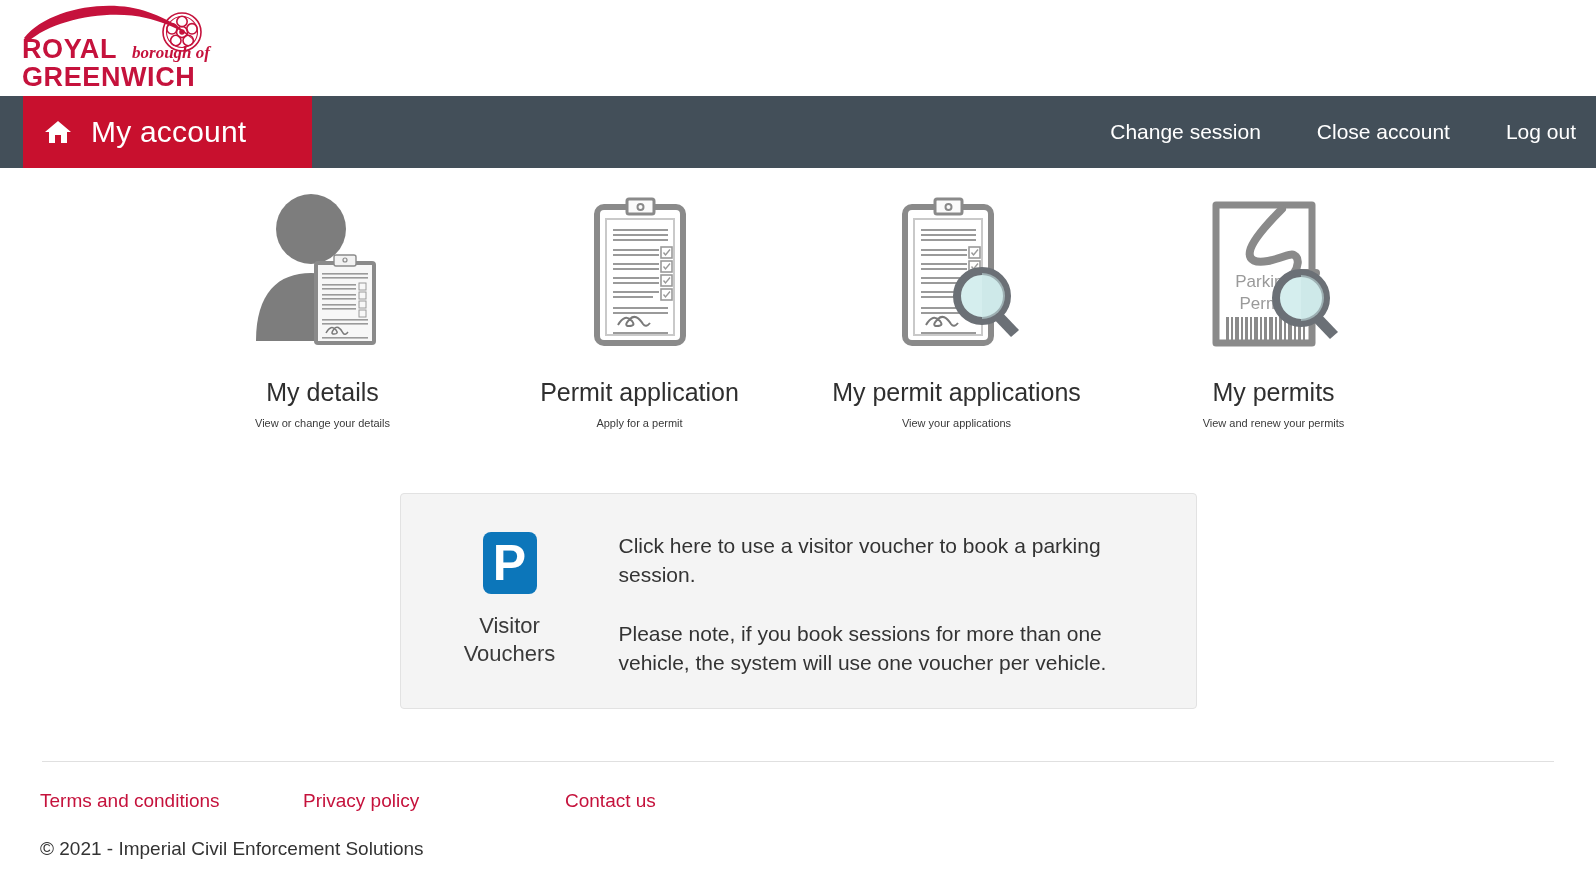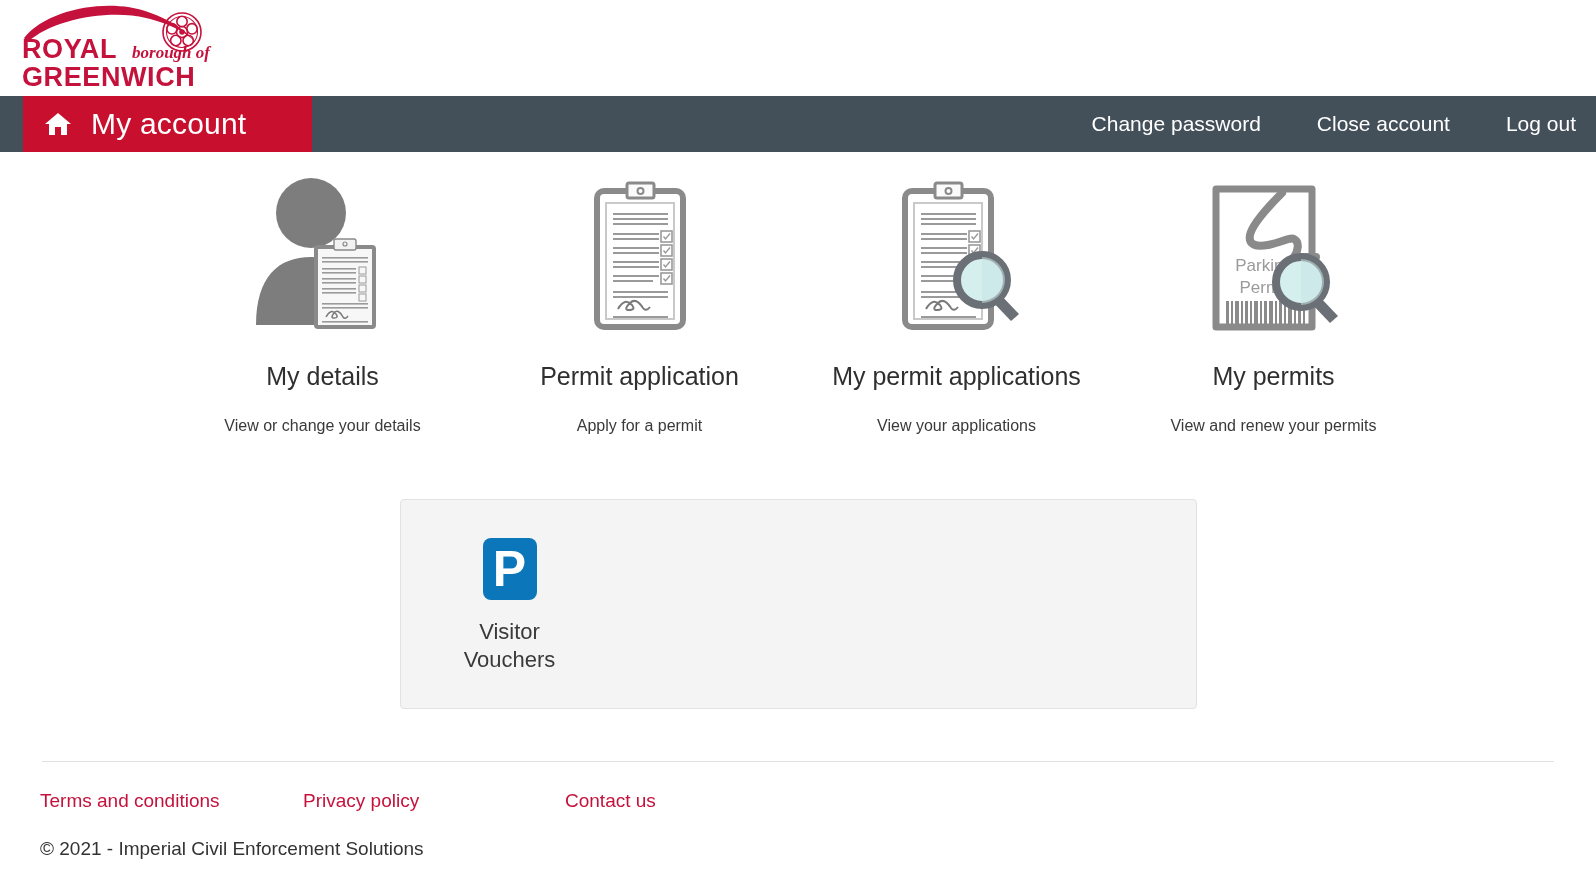--- a/index.html
+++ b/index.html
@@ -58,21 +58,21 @@
   .wm-greenwich {
     font-family: "Liberation Sans", sans-serif;
     font-weight: bold;
     font-size: 27px;
     letter-spacing: 0.6px;
     margin-top: 1px;
   }
 
   
   .navbar {
-    height: 56px;
+    height: 72px;
     background: #434f59;
     display: flex;
     align-items: stretch;
     position: relative;
   }
   .nav-brand {
     margin-left: 23px;
     width: 289px;
     background: #c8102e;
     display: flex;
@@ -127,23 +127,23 @@
     display: flex;
     align-items: center;
     justify-content: center;
   }
   .tile-title {
     font-size: 25px;
     color: #2f2f2f;
     margin-top: 28px;
   }
   .tile-sub {
-    font-size: 16px;
+    font-size: 11px;
     color: #3a3a3a;
-    margin-top: 26px;
+    margin-top: 10px;
   }
 
   
   .voucher-wrap {
     display: flex;
     justify-content: center;
     margin-top: 64px;
   }
   .voucher-panel {
     width: 797px;
@@ -255,21 +255,21 @@
 <div class="navbar">
   <div class="nav-brand">
     <span class="home-icon">
       <svg width="28" height="26" viewBox="0 0 28 26">
         <path d="M14 2 L27 13 L23 13 L23 24 L17 24 L17 16 L11 16 L11 24 L5 24 L5 13 L1 13 Z" fill="#ffffff"></path>
       </svg>
     </span>
     <span class="nav-brand-label">My account</span>
   </div>
   <div class="nav-links">
-    <a class="nav-link">Change password</a>
+    <a class="nav-link">Change session</a>
     <a class="nav-link">Close account</a>
     <a class="nav-link">Log out</a>
   </div>
 </div>
 
 <div class="tiles">
 
   <div class="tile">
     <div class="tile-icon">
       <svg width="150" height="158" viewBox="0 0 150 158">
@@ -432,20 +432,24 @@
 
 <div class="voucher-wrap">
   <div class="voucher-panel">
     <div class="voucher-left">
       <div class="p-badge">P</div>
       <div class="voucher-left-label">
         <div>Visitor</div>
         <div>Vouchers</div>
       </div>
     </div>
+    <div class="voucher-right">
+      <p>Click here to use a visitor voucher to book a parking session.</p>
+      <p>Please note, if you book sessions for more than one vehicle, the system will use one voucher per vehicle.</p>
+    </div>
   </div>
 </div>
 
 <div class="footer">
   <div class="footer-rule"></div>
   <div class="footer-links">
     <a class="footer-link fl-1">Terms and conditions</a>
     <a class="footer-link fl-2">Privacy policy</a>
     <a class="footer-link">Contact us</a>
   </div>

